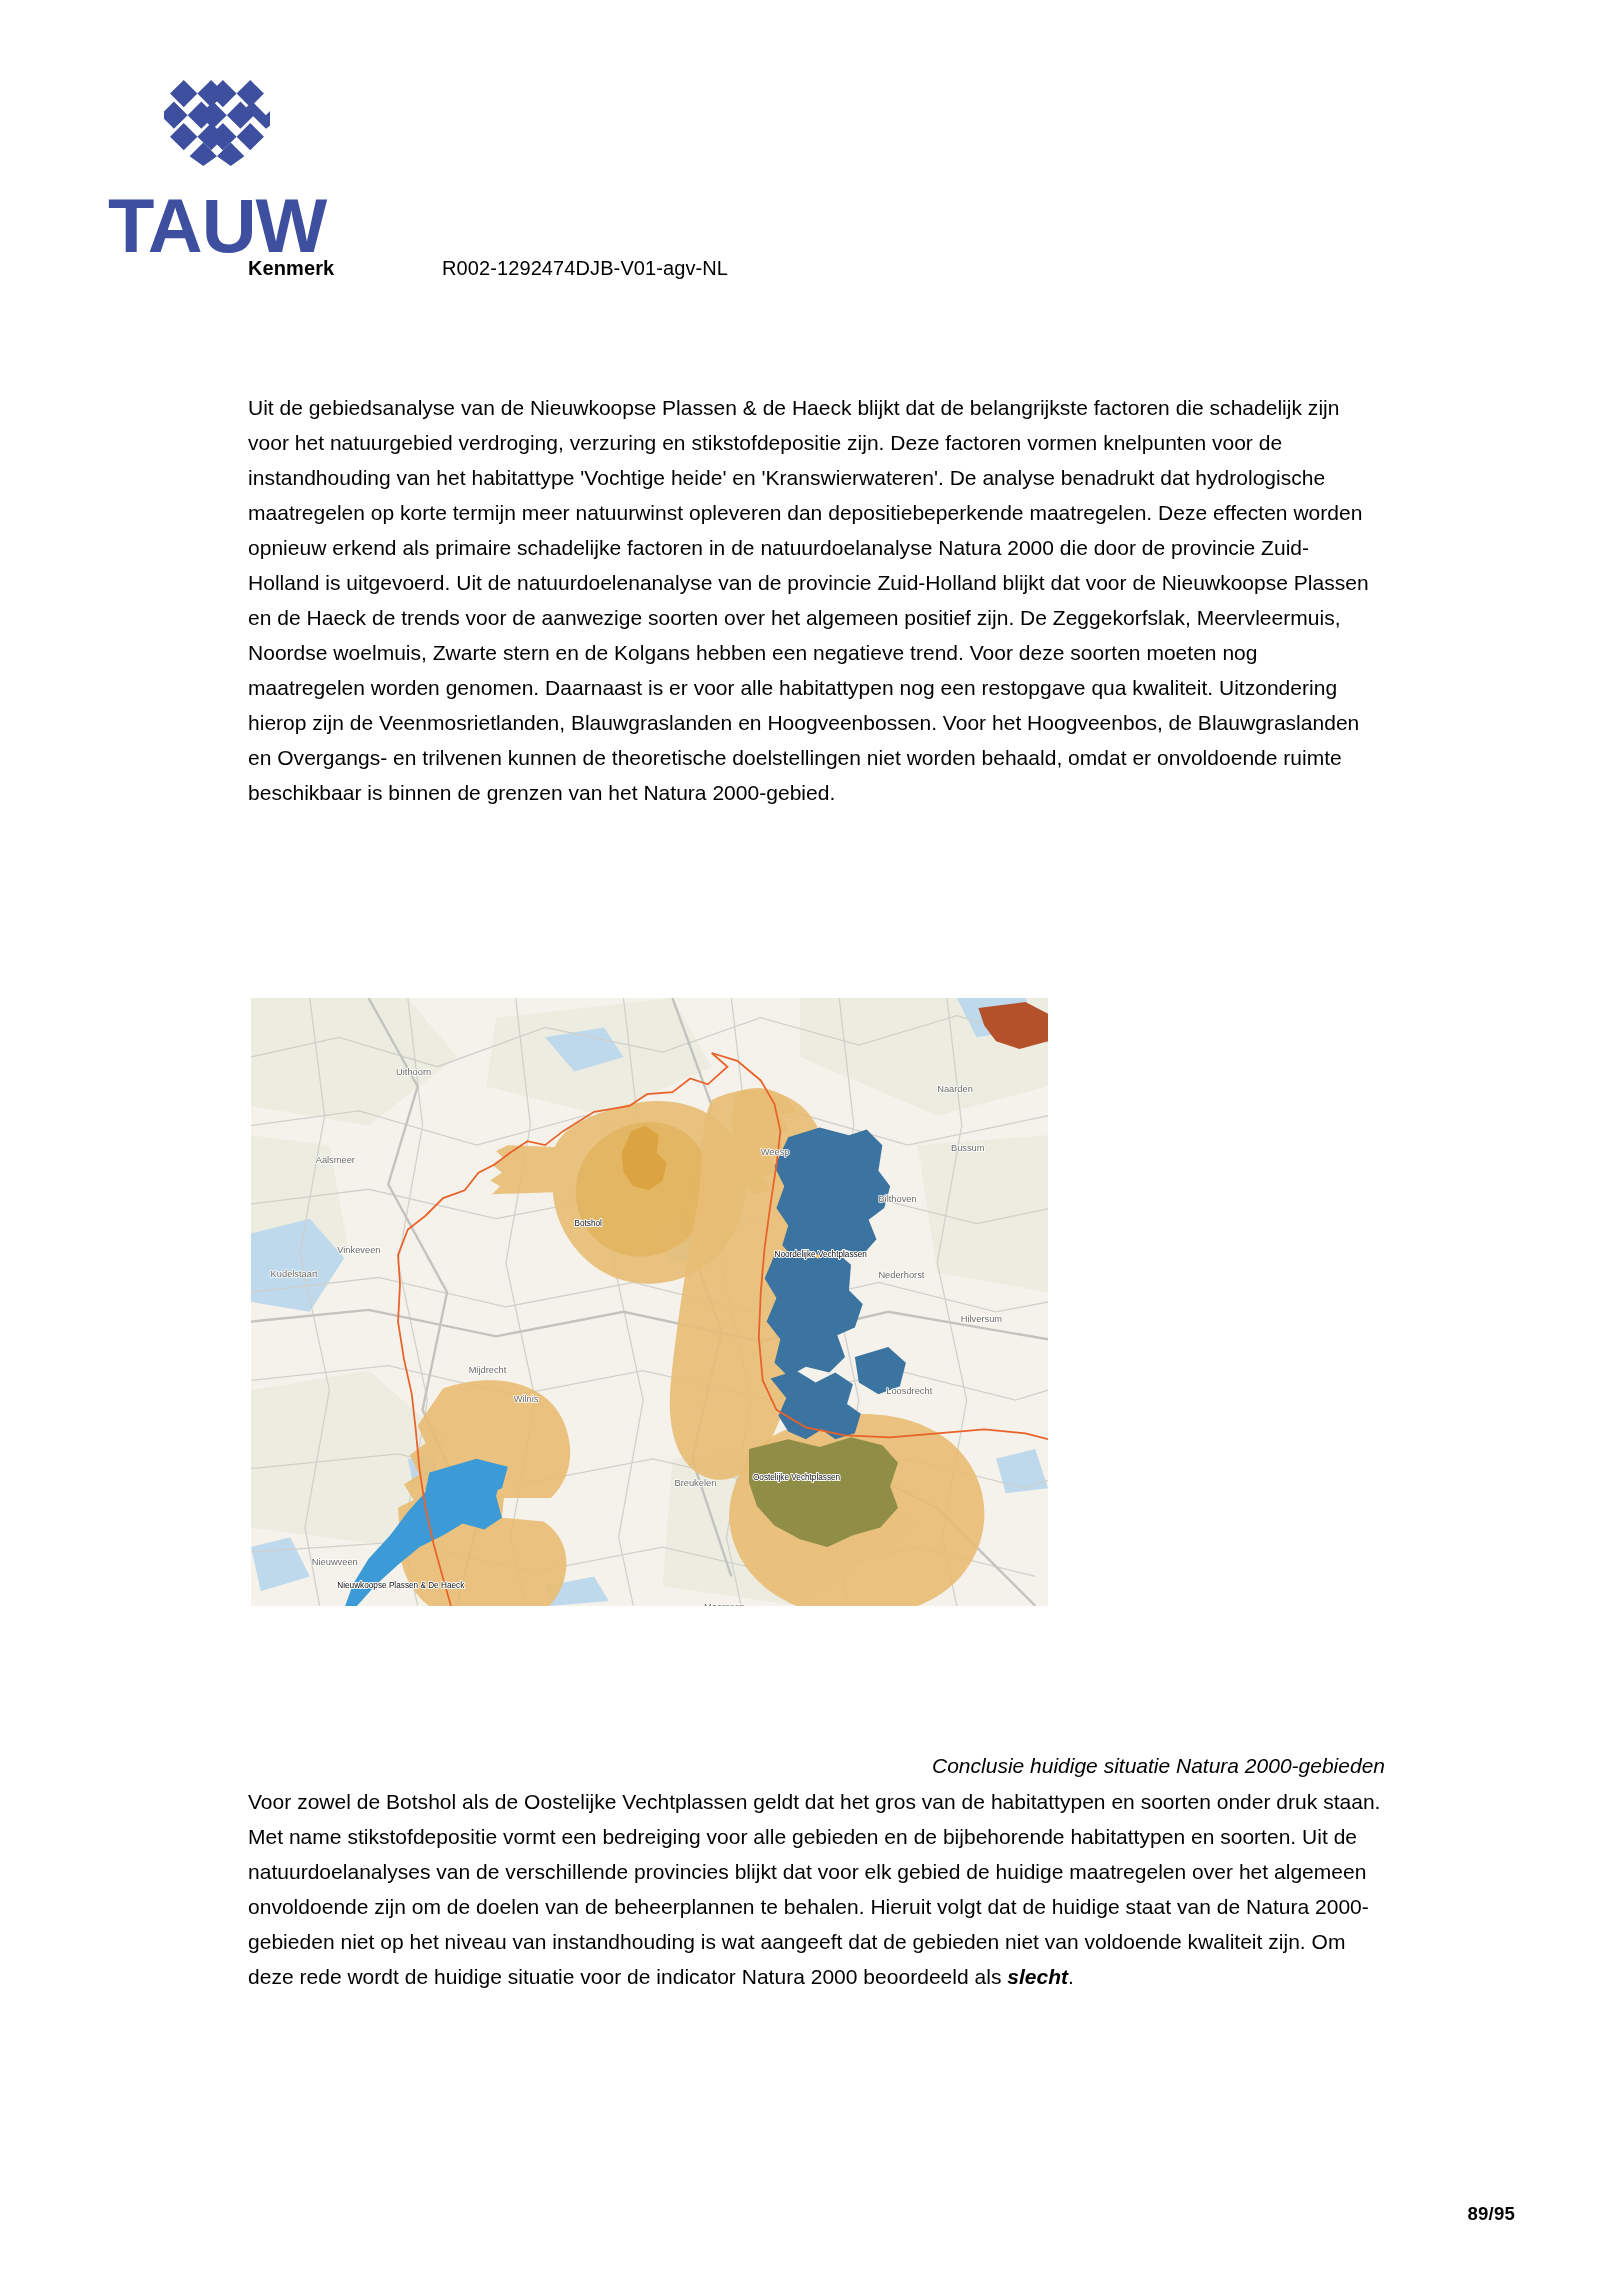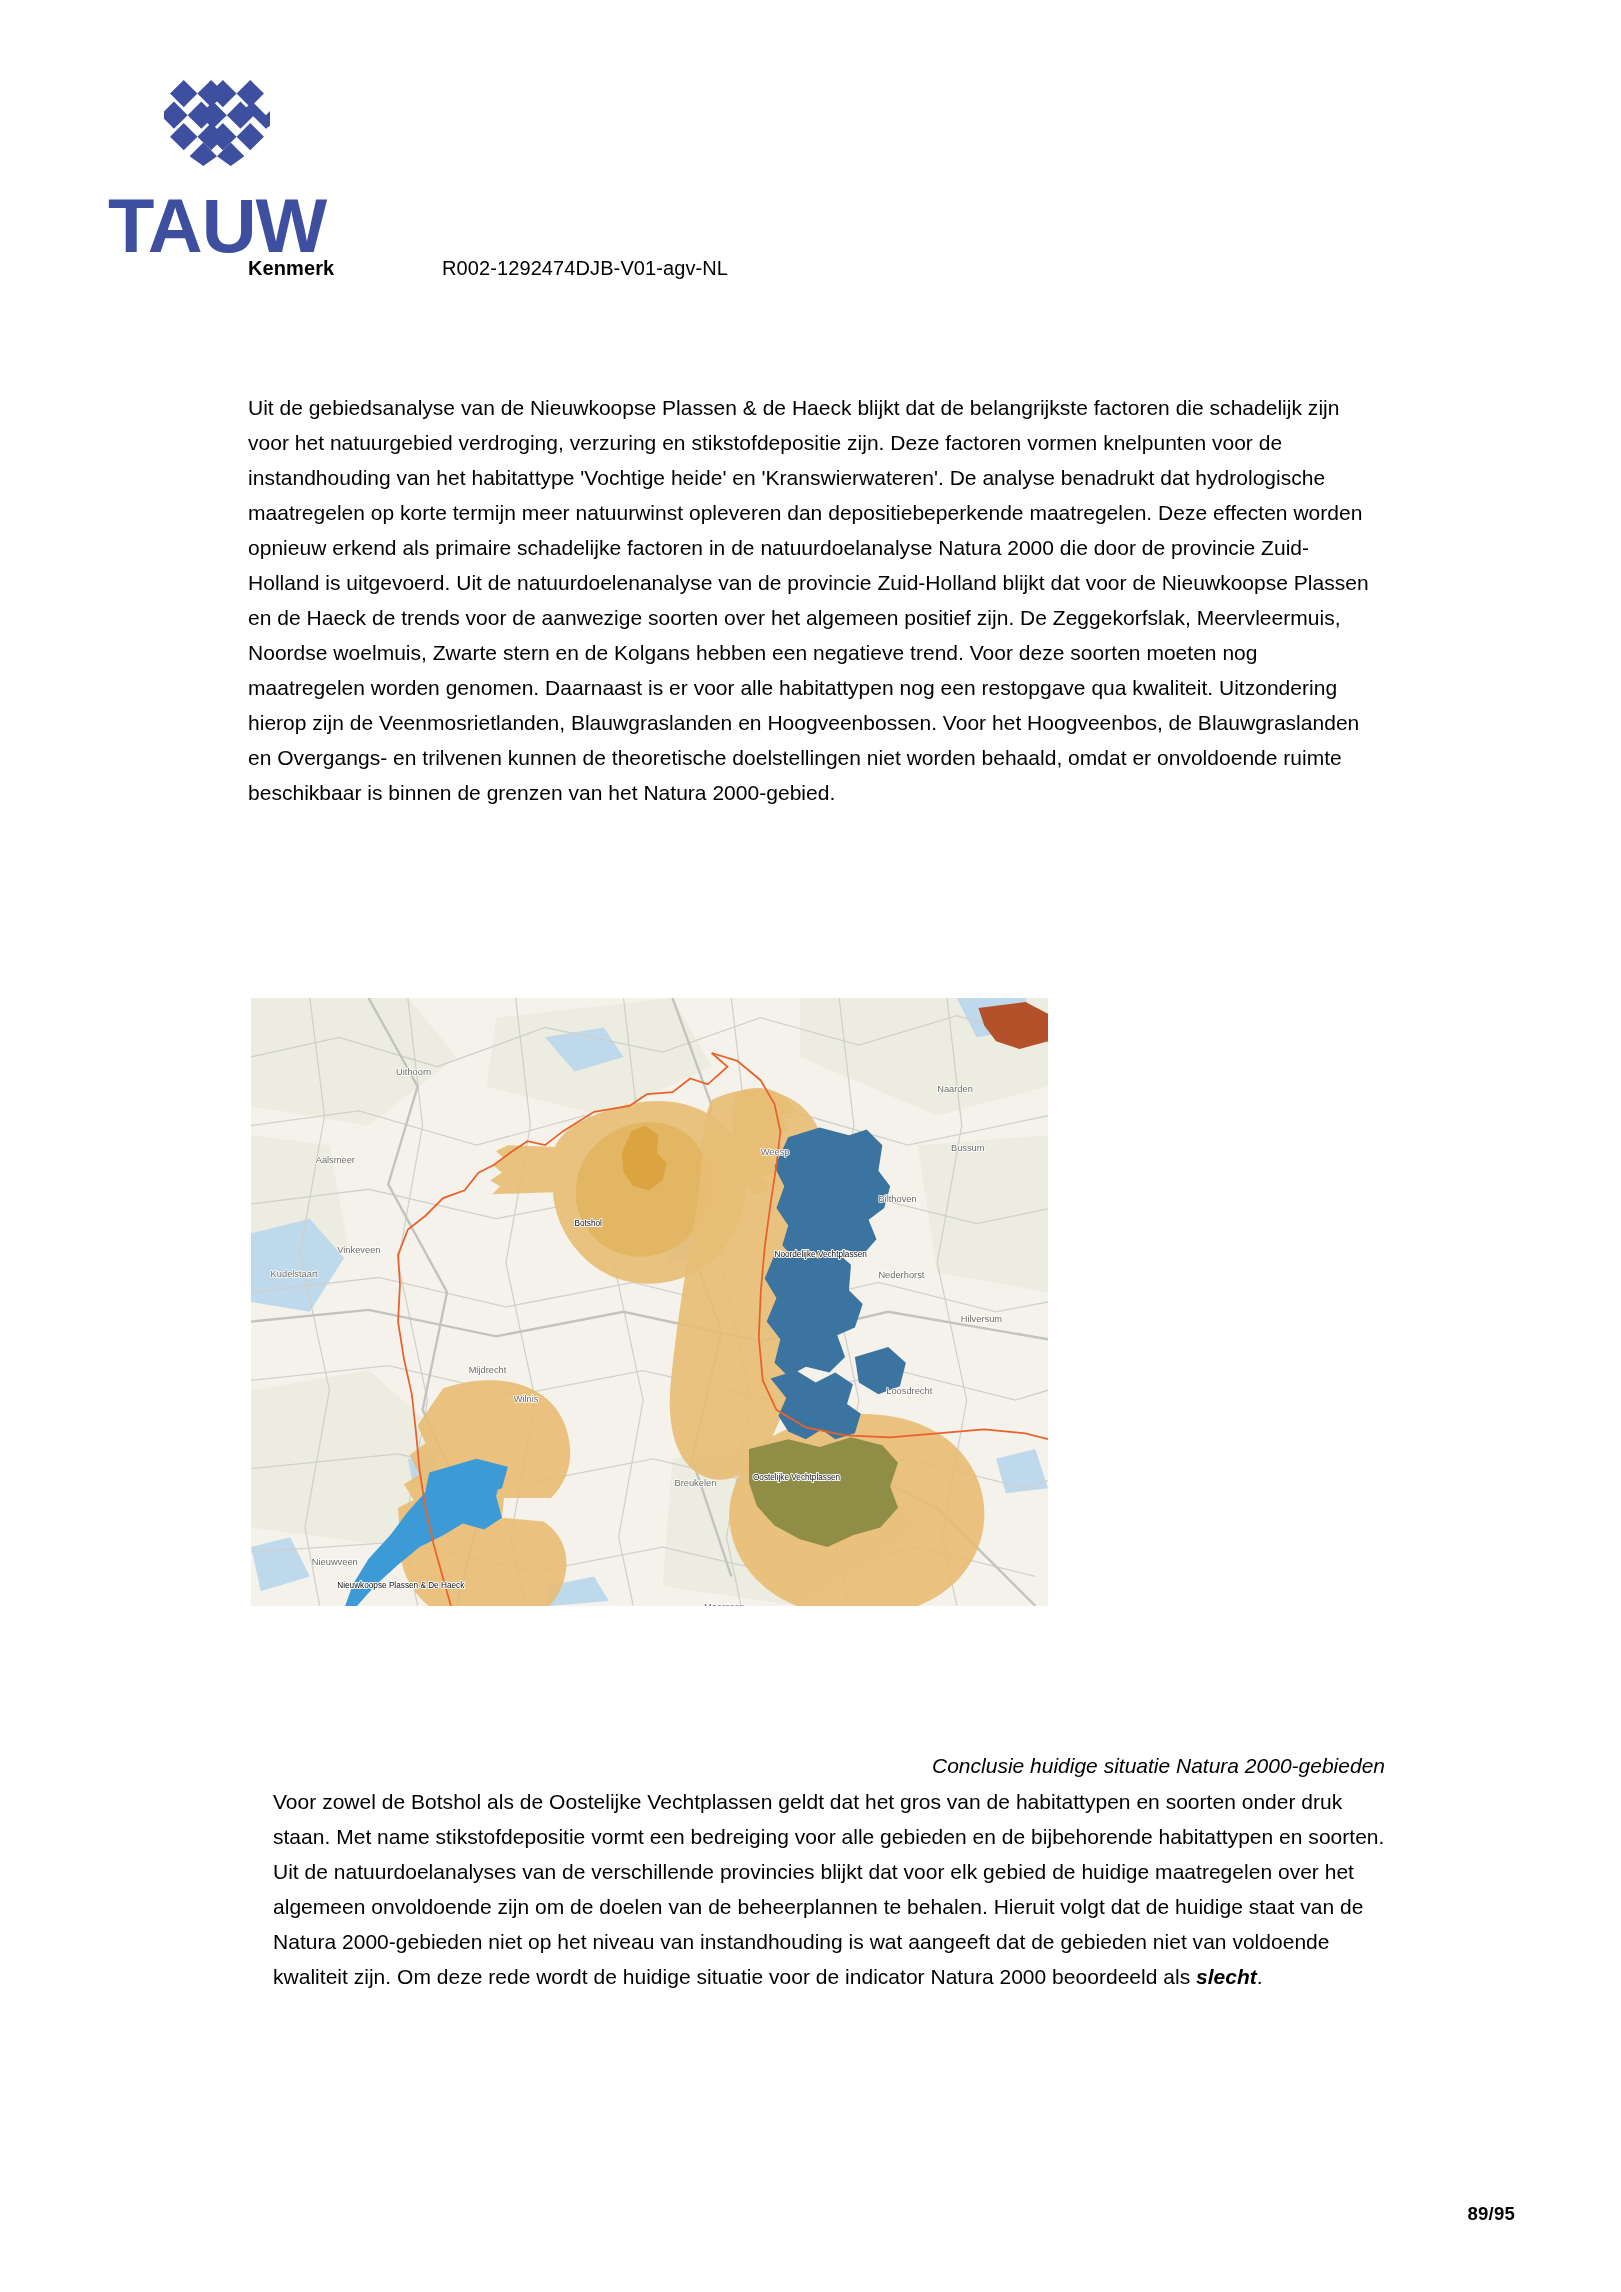--- a/index.html
+++ b/index.html
@@ -105,21 +105,21 @@
     top: 1750px;
     width: 1137px;
   }
   .conclusion-heading {
     margin: 0;
     font-size: 21px;
     font-style: italic;
     line-height: 32px;
     text-align: right;
   }
-  .conclusion p.body { margin-top: 2px; margin-left: 25px; }
+  .conclusion p.body { margin-top: 2px; }
 
   
   .page-number {
     position: absolute;
     right: 106px;
     top: 2203px;
     font-size: 18.6px;
     font-weight: bold;
     letter-spacing: 0.2px;
   }

